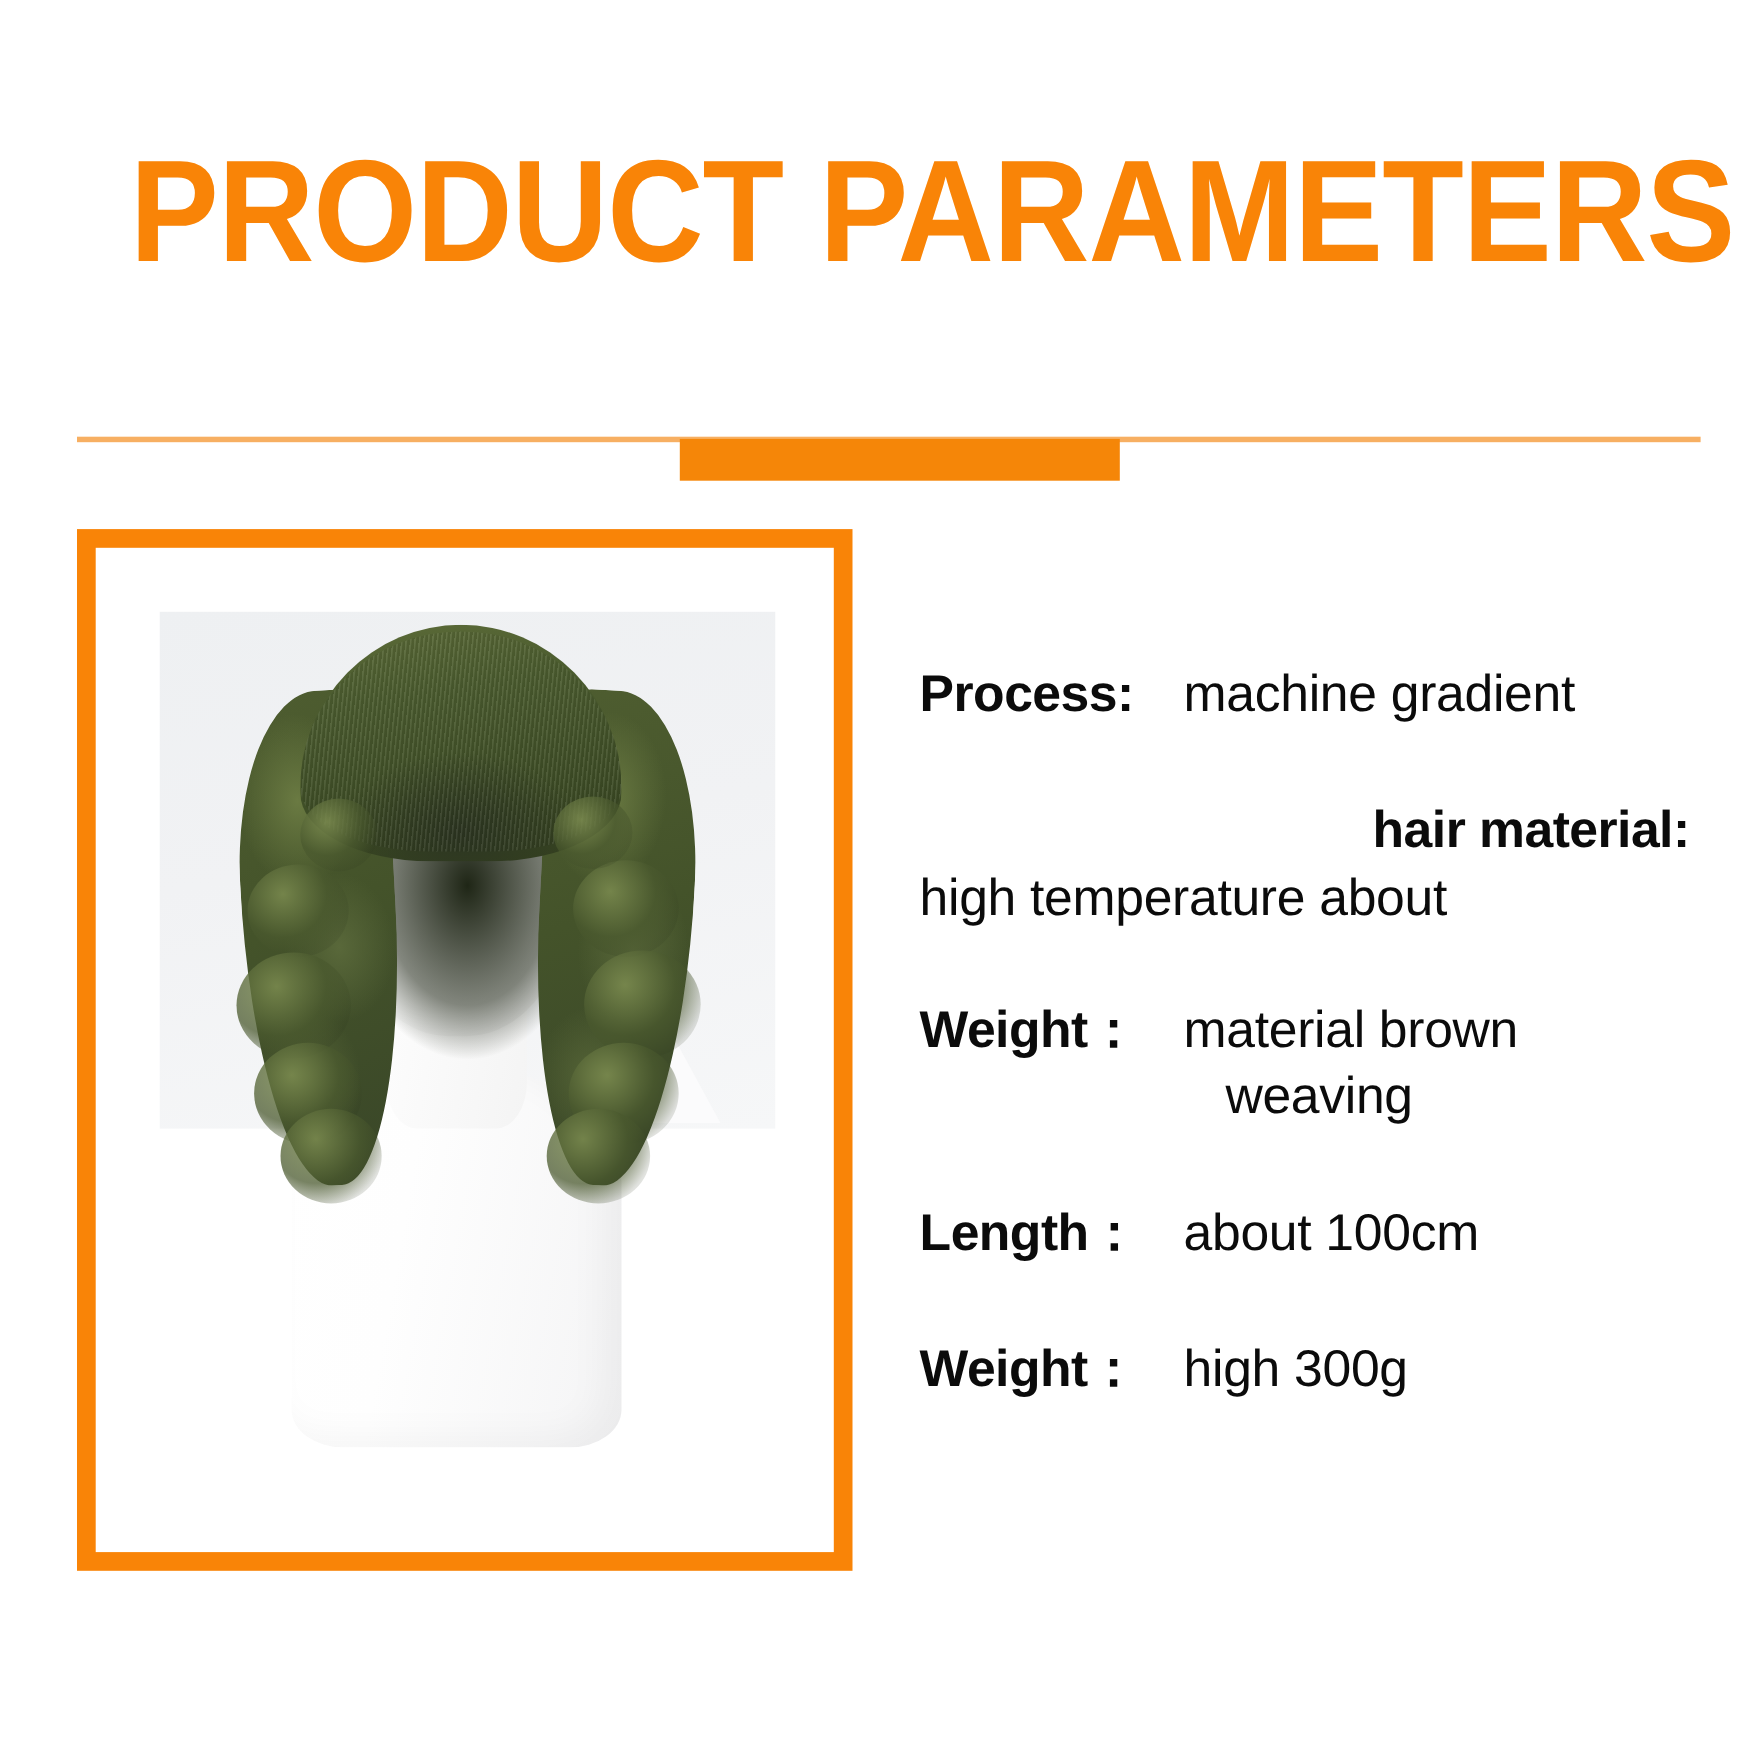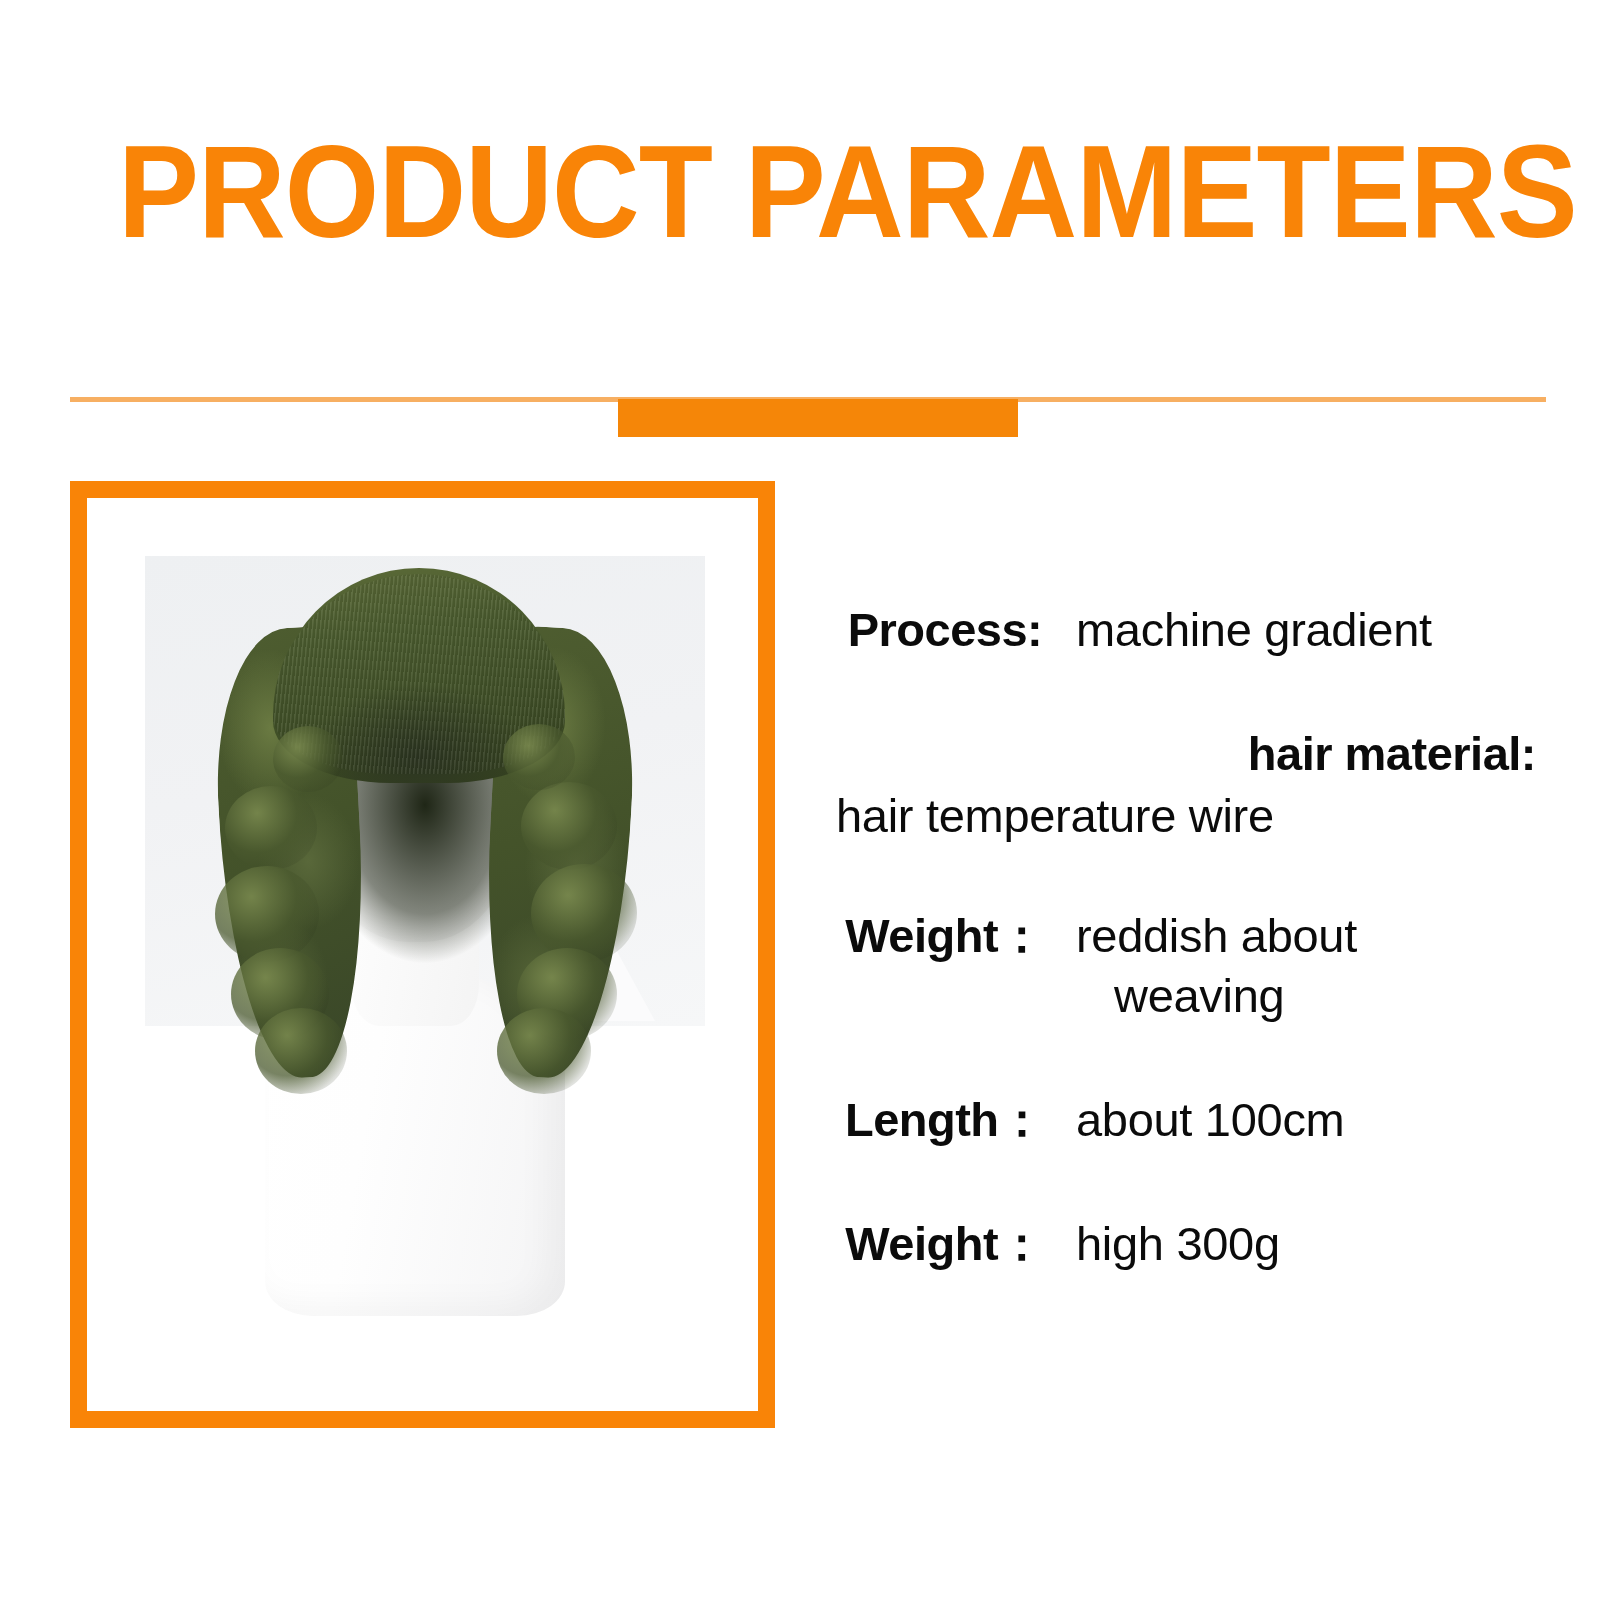--- a/index.html
+++ b/index.html
@@ -213,21 +213,21 @@
     align-items: flex-start;
     margin-bottom: 64px;
   }
   .spec-row.stacked {
     display: block;
     margin-bottom: 60px;
   }
   .spec-label {
     flex: 0 0 auto;
     width: 218px;
-    text-align: center;
+    text-align: left;
     font-size: 47px;
     line-height: 60px;
     font-weight: 700;
     color: #0b0b0b;
     white-space: nowrap;
     letter-spacing: -0.5px;
   }
   .spec-value {
     flex: 1 1 auto;
     padding-left: 22px;
@@ -299,27 +299,27 @@
 
 <div class="spec-list">
 
   <div class="spec-row">
     <div class="spec-label">Process:</div>
     <div class="spec-value">machine gradient</div>
   </div>
 
   <div class="spec-row stacked">
     <div class="spec-label">hair material:</div>
-    <div class="spec-value">hair temperature wire</div>
+    <div class="spec-value">high temperature about</div>
   </div>
 
   <div class="spec-row">
     <div class="spec-label">Weight：</div>
     <div class="spec-value wrapped">
-      <span>reddish about</span>
+      <span>material brown</span>
       <span class="line2">weaving</span>
     </div>
   </div>
 
   <div class="spec-row">
     <div class="spec-label">Length：</div>
     <div class="spec-value">about 100cm</div>
   </div>
 
   <div class="spec-row">

